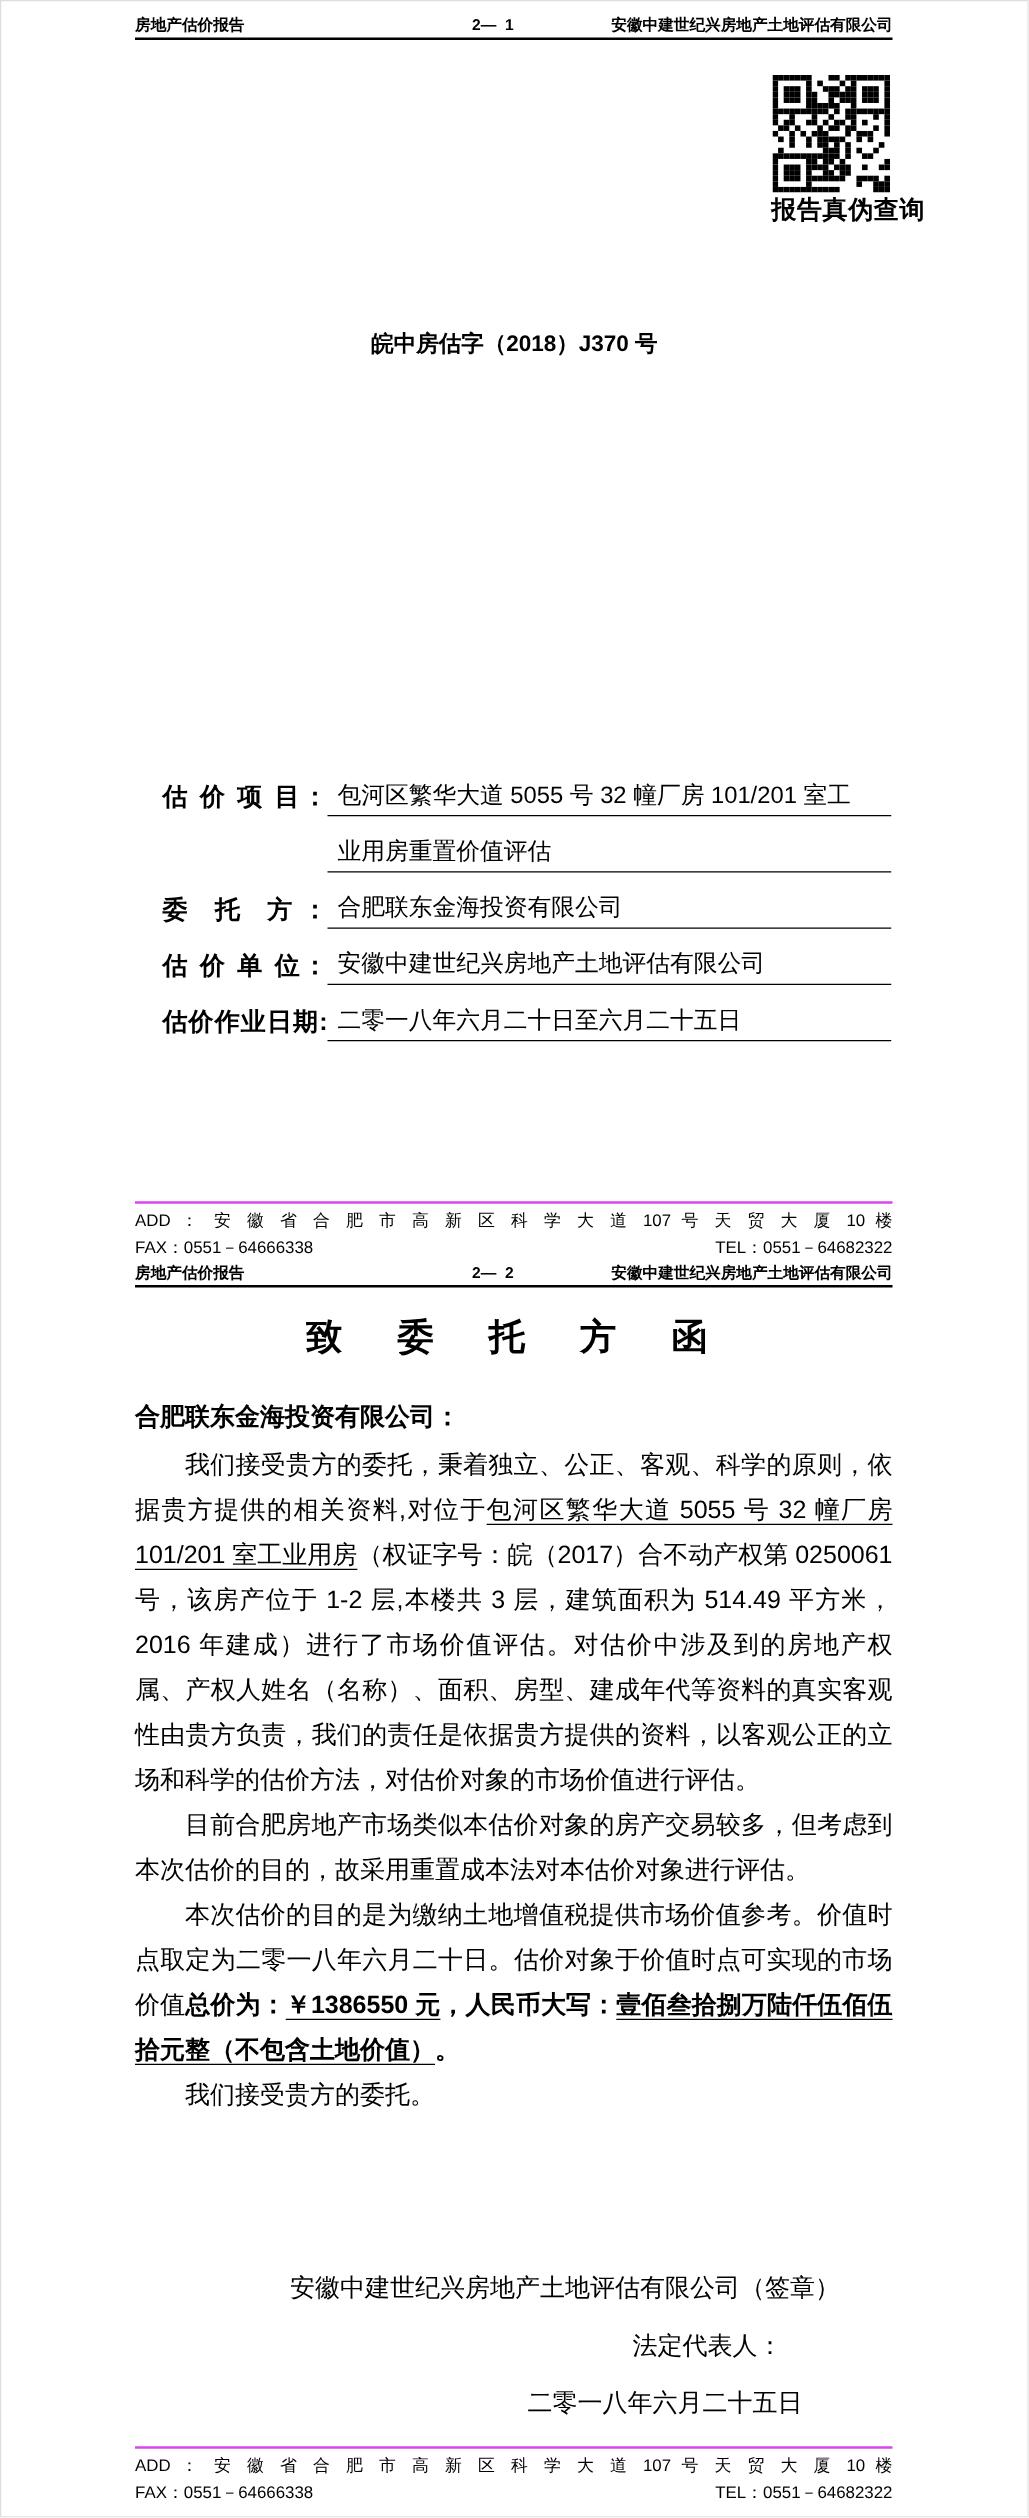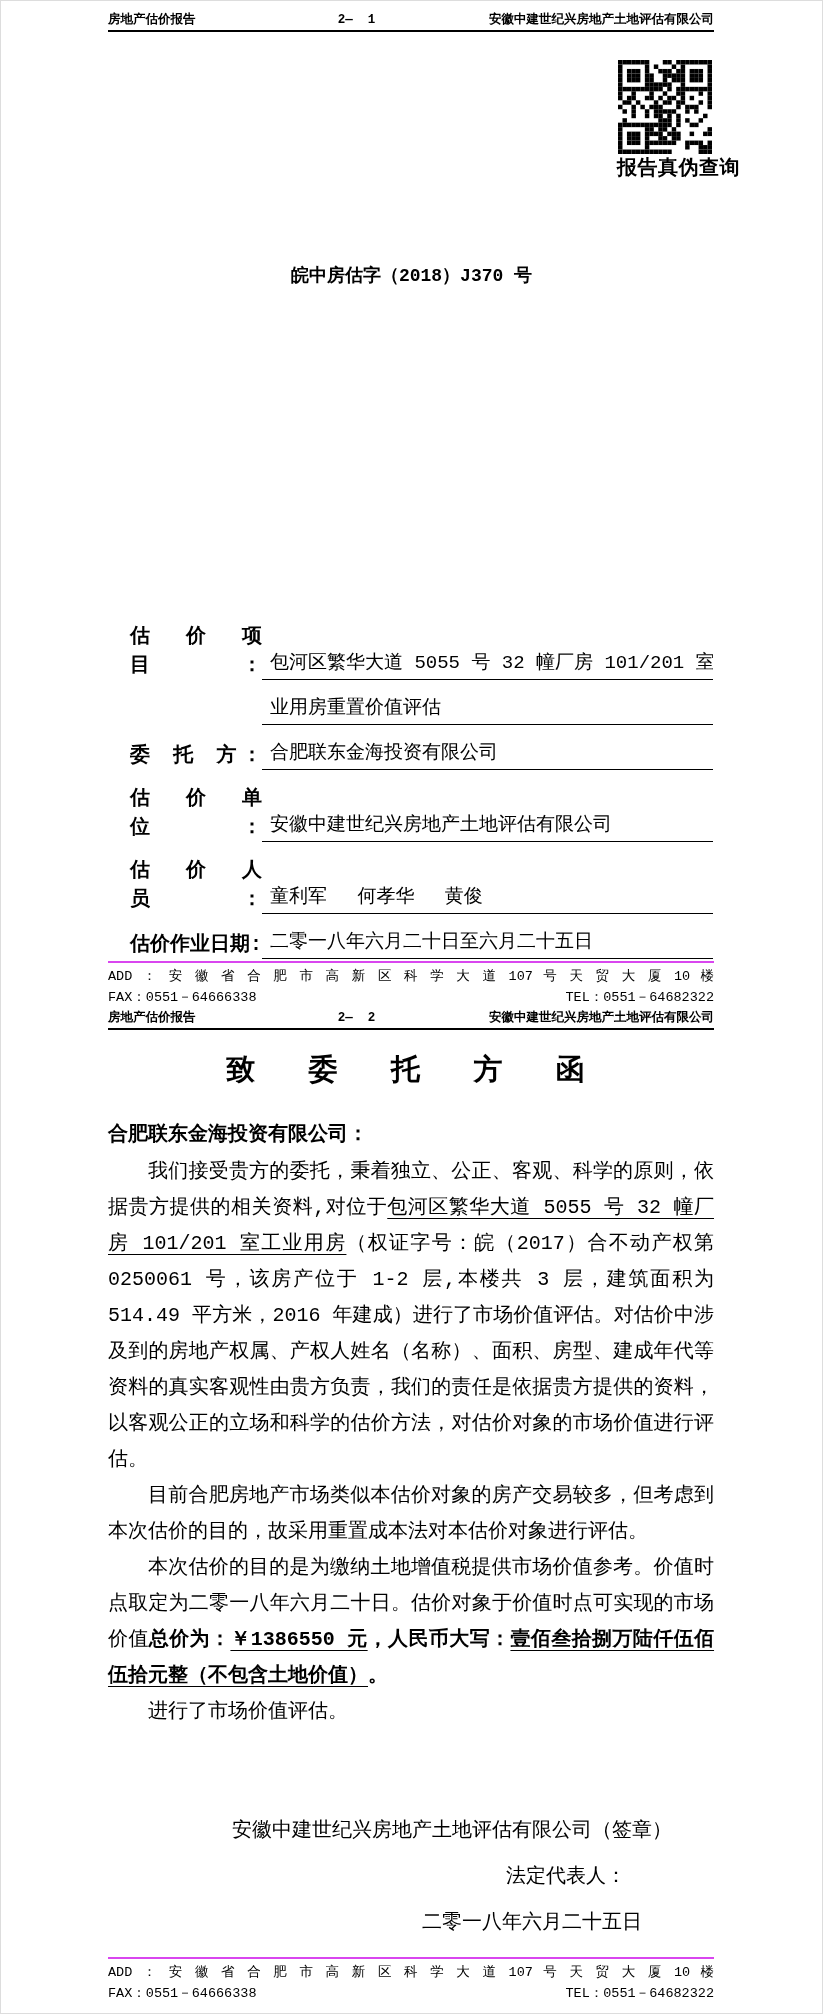--- a/index.html
+++ b/index.html
@@ -1,33 +1,33 @@
 <!DOCTYPE html>
 <html><head>
 <meta charset="utf-8">
 <style>
   html,body{margin:0;padding:0;background:#fff;}
   .doc{
     position:relative;width:823px;height:2014px;background:#fff;color:#000;
-    font-family:Liberation Mono, monospace;
+    font-family:Liberation Sans, sans-serif;
     outline:1px solid #ddd;outline-offset:-1px;overflow:hidden;
   }
   .page{position:absolute;left:0;right:0;}
   #page1{top:0;height:1008px;}
   #page2{top:1008px;height:1006px;}
 
   .page-header{
     position:absolute;left:108px;right:109px;display:flex;align-items:flex-end;
     border-bottom:2px solid #000;padding-bottom:2px;
     font-size:12.5px;font-weight:bold;line-height:16px;
   }
   #page1 .page-header{top:12px;}
   #page2 .page-header{top:2px;}
   .ph-left{width:32%;text-align:left;}
-  .ph-center{width:18%;text-align:center;white-space:pre;}
+  .ph-center{width:18%;text-align:right;white-space:pre;}
   .ph-right{flex:1;text-align:right;}
 
   .qr-block{position:absolute;top:60px;right:110px;width:96px;text-align:center;}
   .qr-box{width:94px;height:94px;margin:0 auto;}
   .qr-box svg{display:block;}
   .qr-caption{font-size:20px;font-weight:bold;margin-top:0;white-space:nowrap;letter-spacing:0.5px;text-align:right;}
 
   .main-title{
     position:absolute;top:180px;left:0;right:0;text-align:center;
     font-size:38px;font-weight:bold;letter-spacing:8px;word-spacing:8px;
@@ -347,24 +347,20 @@
         </div>
         <div class="field-row">
           <span class="field-label">委 托 方：</span>
           <span class="field-value center">合肥联东金海投资有限公司</span>
         </div>
         <div class="field-row">
           <span class="field-label">估 价 单 位：</span>
           <span class="field-value center">安徽中建世纪兴房地产土地评估有限公司</span>
         </div>
         <div class="field-row">
-          <span class="field-label">估 价 人 员：</span>
-          <span class="field-value center">童利军　 何孝华　 黄俊</span>
-        </div>
-        <div class="field-row">
           <span class="field-label">估价作业日期:</span>
           <span class="field-value center">二零一八年六月二十日至六月二十五日</span>
         </div>
       </div>
 
     <div class="page-footer">
       <div class="footer-address">ADD ： 安 徽 省 合 肥 市 高 新 区 科 学 大 道 107 号 天 贸 大 厦 10 楼</div>
       <div class="footer-contacts">
         <span>FAX：0551－64666338</span>
         <span>TEL：0551－64682322</span>
@@ -379,21 +375,21 @@
       <span class="ph-right">安徽中建世纪兴房地产土地评估有限公司</span>
     </div>
 
     <div class="letter-title">致 委 托 方 函</div>
     <div class="salutation">合肥联东金海投资有限公司：</div>
 
     <div class="letter-body">
         <p class="body-par"><span>我们接受贵方的委托，秉着独立、公正、客观、科学的原则，依据贵方提供的相关资料,对位于</span><span class="u">包河区繁华大道 5055 号 32 幢厂房 101/201 室工业用房</span><span>（权证字号：皖（2017）合不动产权第 0250061 号，该房产位于 1-2 层,本楼共 3 层，建筑面积为 514.49 平方米，2016 年建成）进行了市场价值评估。对估价中涉及到的房地产权属、产权人姓名（名称）、面积、房型、建成年代等资料的真实客观性由贵方负责，我们的责任是依据贵方提供的资料，以客观公正的立场和科学的估价方法，对估价对象的市场价值进行评估。</span></p>
         <p class="body-par"><span>目前合肥房地产市场类似本估价对象的房产交易较多，但考虑到本次估价的目的，故采用重置成本法对本估价对象进行评估。</span></p>
         <p class="body-par"><span>本次估价的目的是为缴纳土地增值税提供市场价值参考。价值时点取定为二零一八年六月二十日。估价对象于价值时点可实现的市场价值</span><span class="b">总价为：</span><span class="b u">￥1386550 元</span><span class="b">，人民币大写：</span><span class="b u">壹佰叁拾捌万陆仟伍佰伍拾元整</span><span class="b u">（不包含土地价值）</span><span class="b">。</span></p>
-        <p class="body-par"><span>进行了市场价值评估。</span></p>
+        <p class="body-par"><span>我们接受贵方的委托。</span></p>
       </div>
 
     <div class="signature">
       <div class="sig-line sig-company">安徽中建世纪兴房地产土地评估有限公司（签章）</div>
       <div class="sig-line sig-legal">法定代表人：</div>
       <div class="sig-line sig-date">二零一八年六月二十五日</div>
     </div>
 
     <div class="page-footer">
       <div class="footer-address">ADD ： 安 徽 省 合 肥 市 高 新 区 科 学 大 道 107 号 天 贸 大 厦 10 楼</div>

